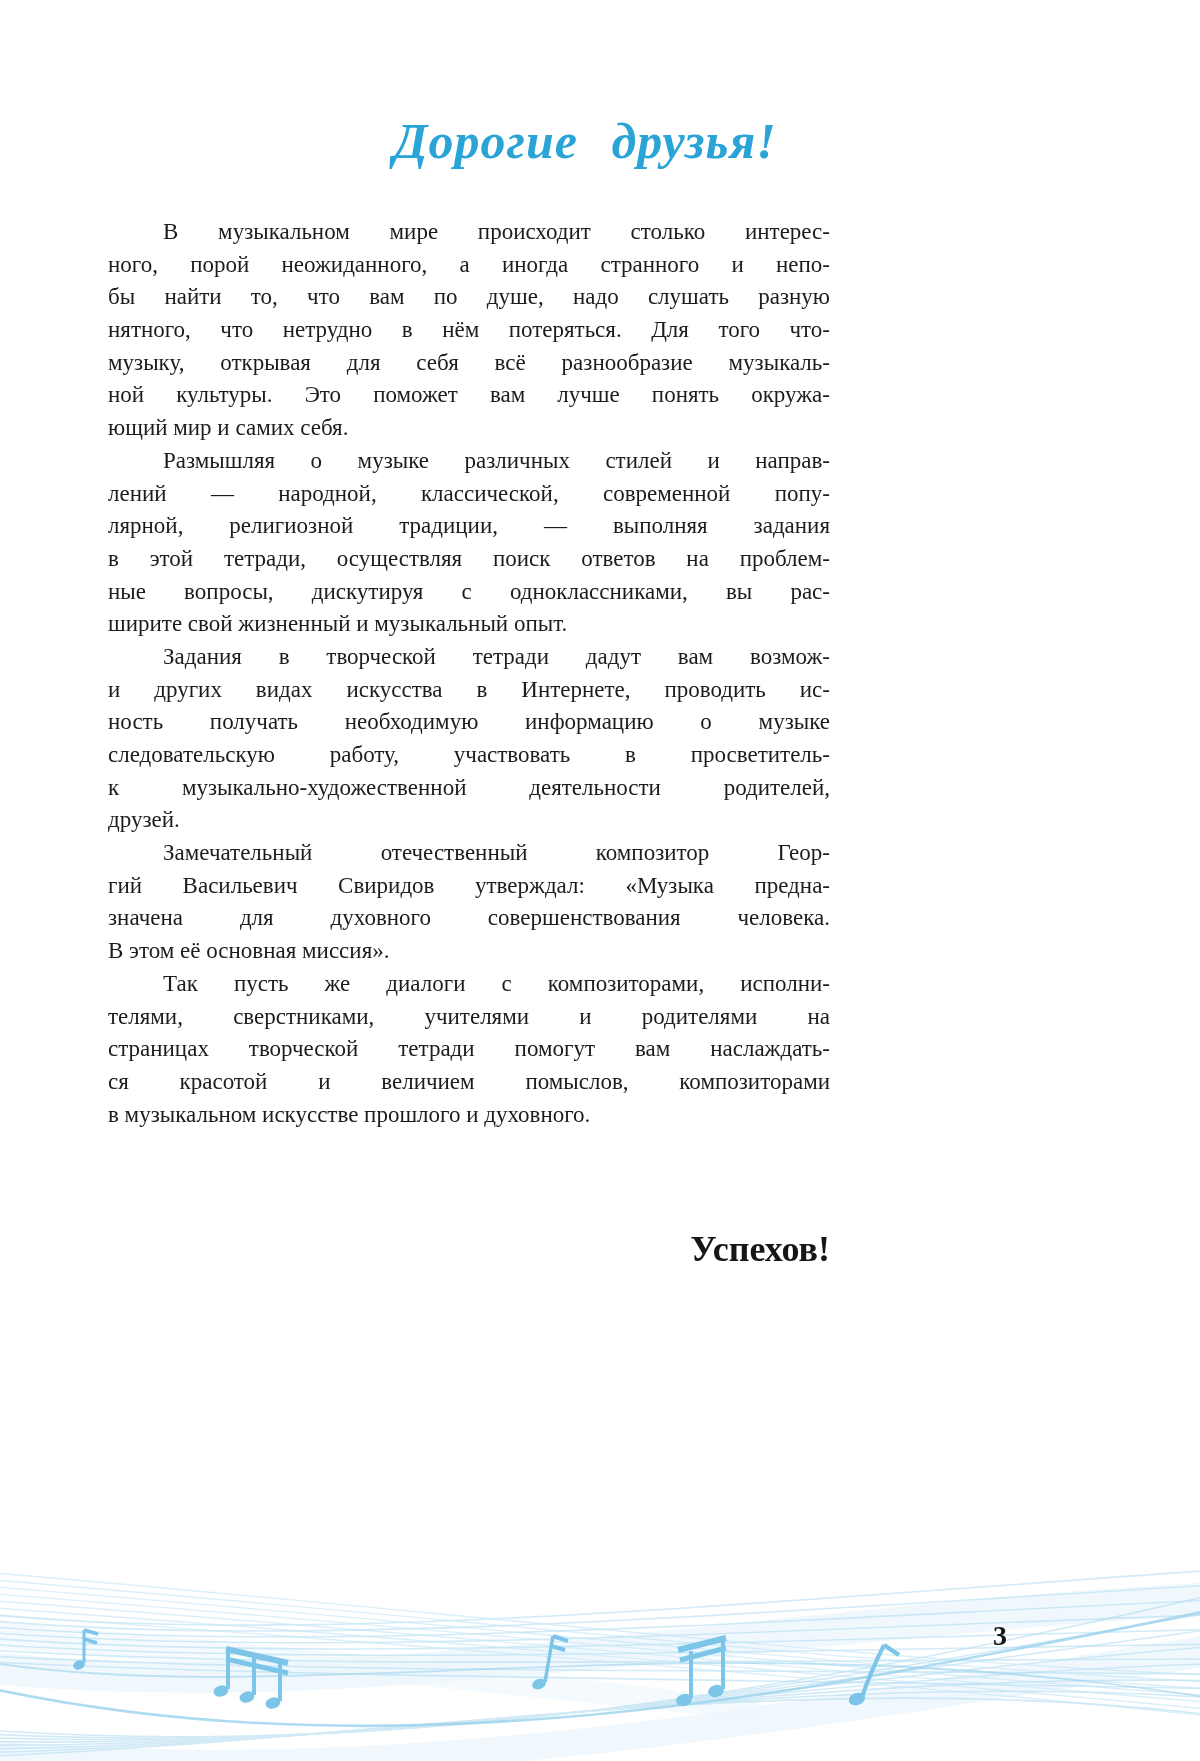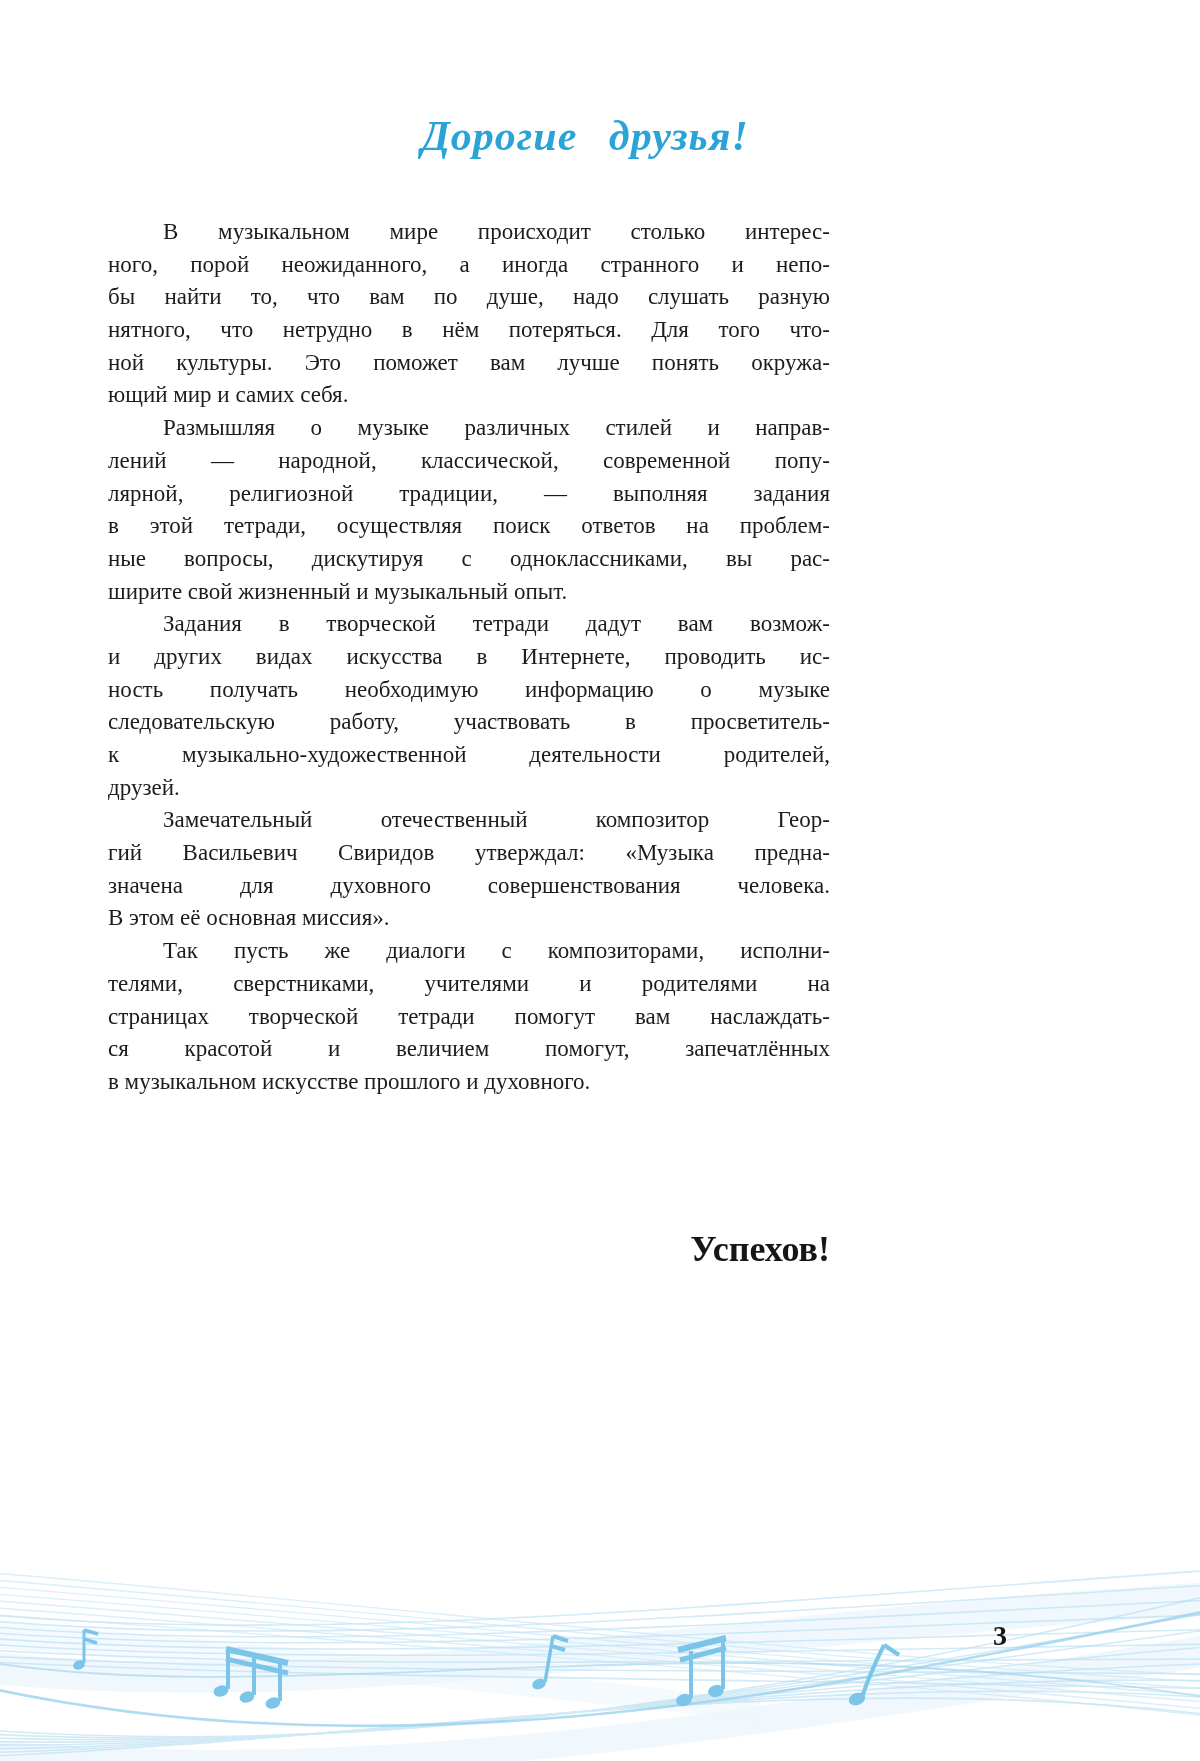--- a/index.html
+++ b/index.html
@@ -10,21 +10,21 @@
     overflow:hidden;
     font-family:"Liberation Serif", serif;
   }
   .title{
     position:absolute;
     top:112px;left:0;width:1170px;
     text-align:center;
     font-family:"Liberation Serif", serif;
     font-style:italic;
     font-weight:bold;
-    font-size:42px;
+    font-size:50px;
     color:#2aa3d6;
     word-spacing:20px;
     letter-spacing:1px;
   }
   .body-block{
     position:absolute;
     top:216px;left:108px;width:722px;
     font-size:23px;
     line-height:32.7px;
     color:#1c1c1e;
@@ -65,20 +65,21 @@
 <div class="page">
 
   <div class="title">Дорогие друзья!</div>
 
   <div class="body-block">
 
     <div class="ln first">В музыкальном мире происходит столько интерес-</div>
     <div class="ln">ного, порой неожиданного, а иногда странного и непо-</div>
     <div class="ln">бы найти то, что вам по душе, надо слушать разную</div>
     <div class="ln">нятного, что нетрудно в нём потеряться. Для того что-</div>
+    <div class="ln">музыку, открывая для себя всё разнообразие музыкаль-</div>
     <div class="ln">ной культуры. Это поможет вам лучше понять окружа-</div>
     <div class="ln last">ющий мир и самих себя.</div>
 
     <div class="ln first">Размышляя о музыке различных стилей и направ-</div>
     <div class="ln">лений — народной, классической, современной попу-</div>
     <div class="ln">лярной, религиозной традиции, — выполняя задания</div>
     <div class="ln">в этой тетради, осуществляя поиск ответов на проблем-</div>
     <div class="ln">ные вопросы, дискутируя с одноклассниками, вы рас-</div>
     <div class="ln last">ширите свой жизненный и музыкальный опыт.</div>
 
@@ -90,21 +91,21 @@
     <div class="ln last">друзей.</div>
 
     <div class="ln first">Замечательный отечественный композитор Геор-</div>
     <div class="ln">гий Васильевич Свиридов утверждал: «Музыка предна-</div>
     <div class="ln">значена для духовного совершенствования человека.</div>
     <div class="ln last">В этом её основная миссия».</div>
 
     <div class="ln first">Так пусть же диалоги с композиторами, исполни-</div>
     <div class="ln">телями, сверстниками, учителями и родителями на</div>
     <div class="ln">страницах творческой тетради помогут вам наслаждать-</div>
-    <div class="ln">ся красотой и величием помогут, запечатлённых</div>
+    <div class="ln">ся красотой и величием помыслов, композиторами</div>
     <div class="ln last">в музыкальном искусстве прошлого и духовного.</div>
   </div>
 
   <div class="signature">Успехов!</div>
 
   <svg class="wave-decoration" viewBox="0 0 1200 210" width="1200" height="210" xmlns="http://www.w3.org/2000/svg" aria-hidden="true">
 
     <g>
       <path d="M -20,100 C 350,140 700,60 1230,30 L 1230,62 C 700,95 350,168 -20,132 Z" fill="#e4f2fb" opacity="0.55"></path>
       <path d="M -20,188 C 400,228 800,150 1230,80 L 1230,112 C 800,178 400,252 -20,216 Z" fill="#e4f2fb" opacity="0.5"></path>

